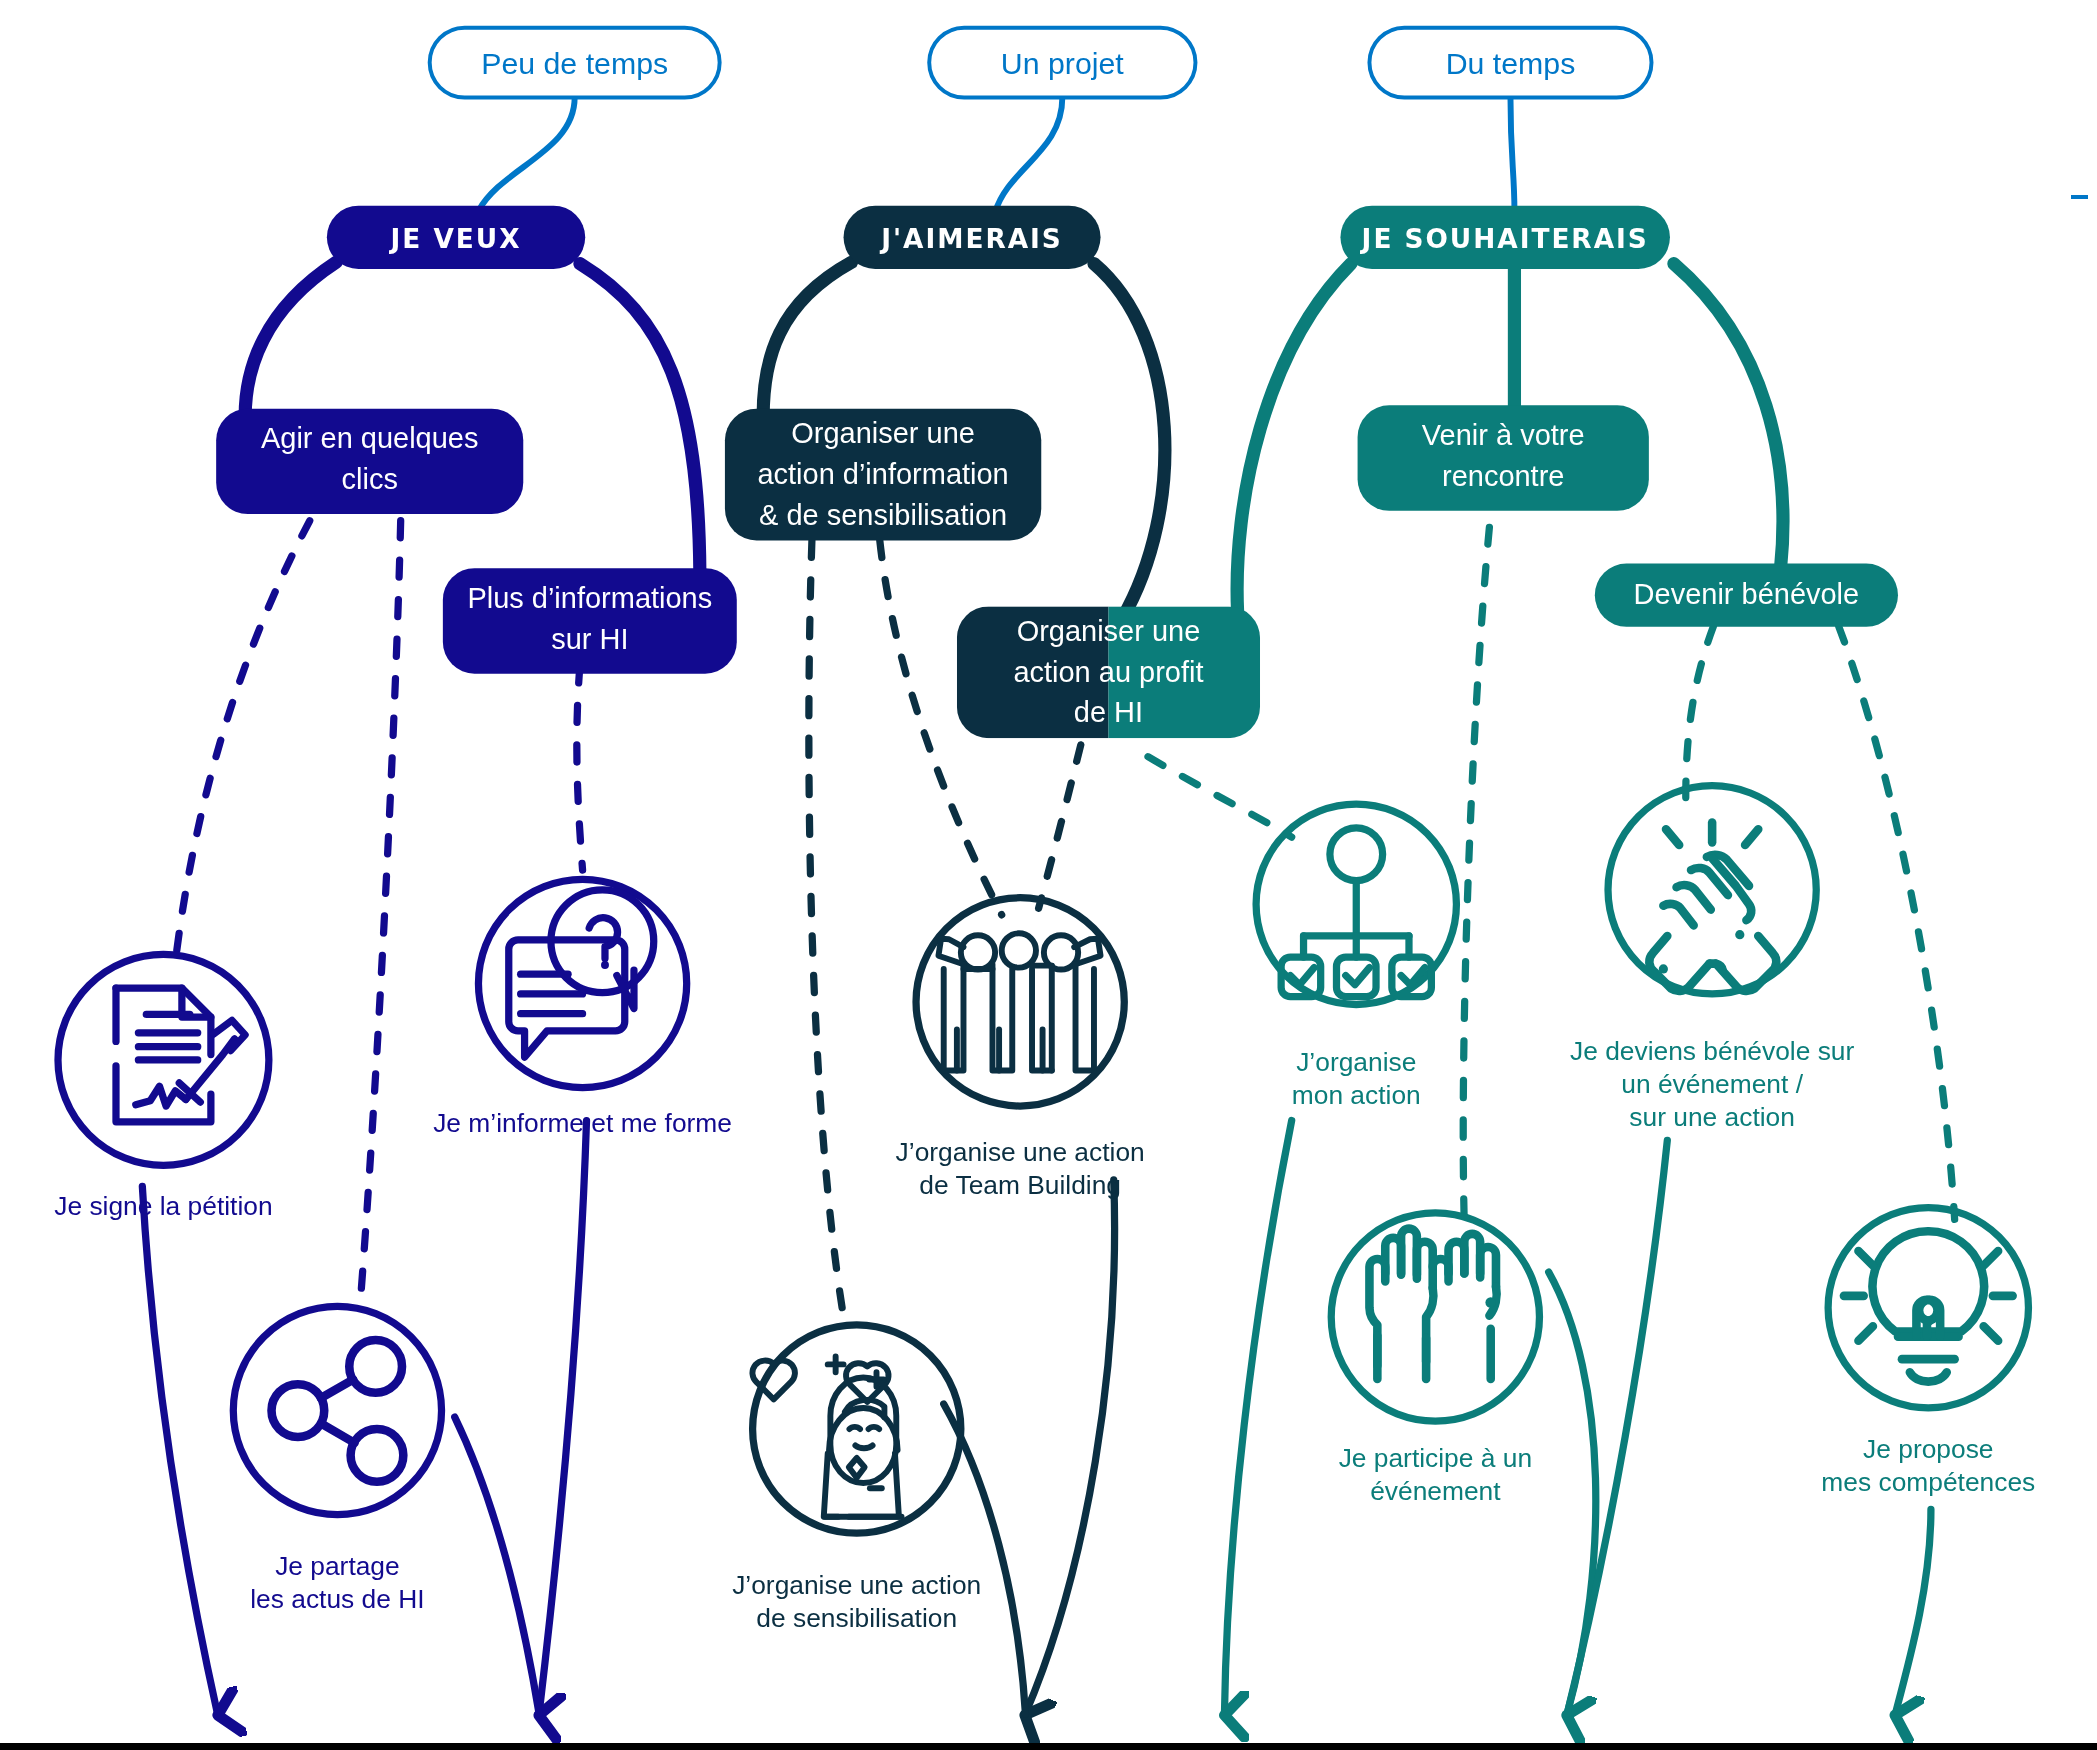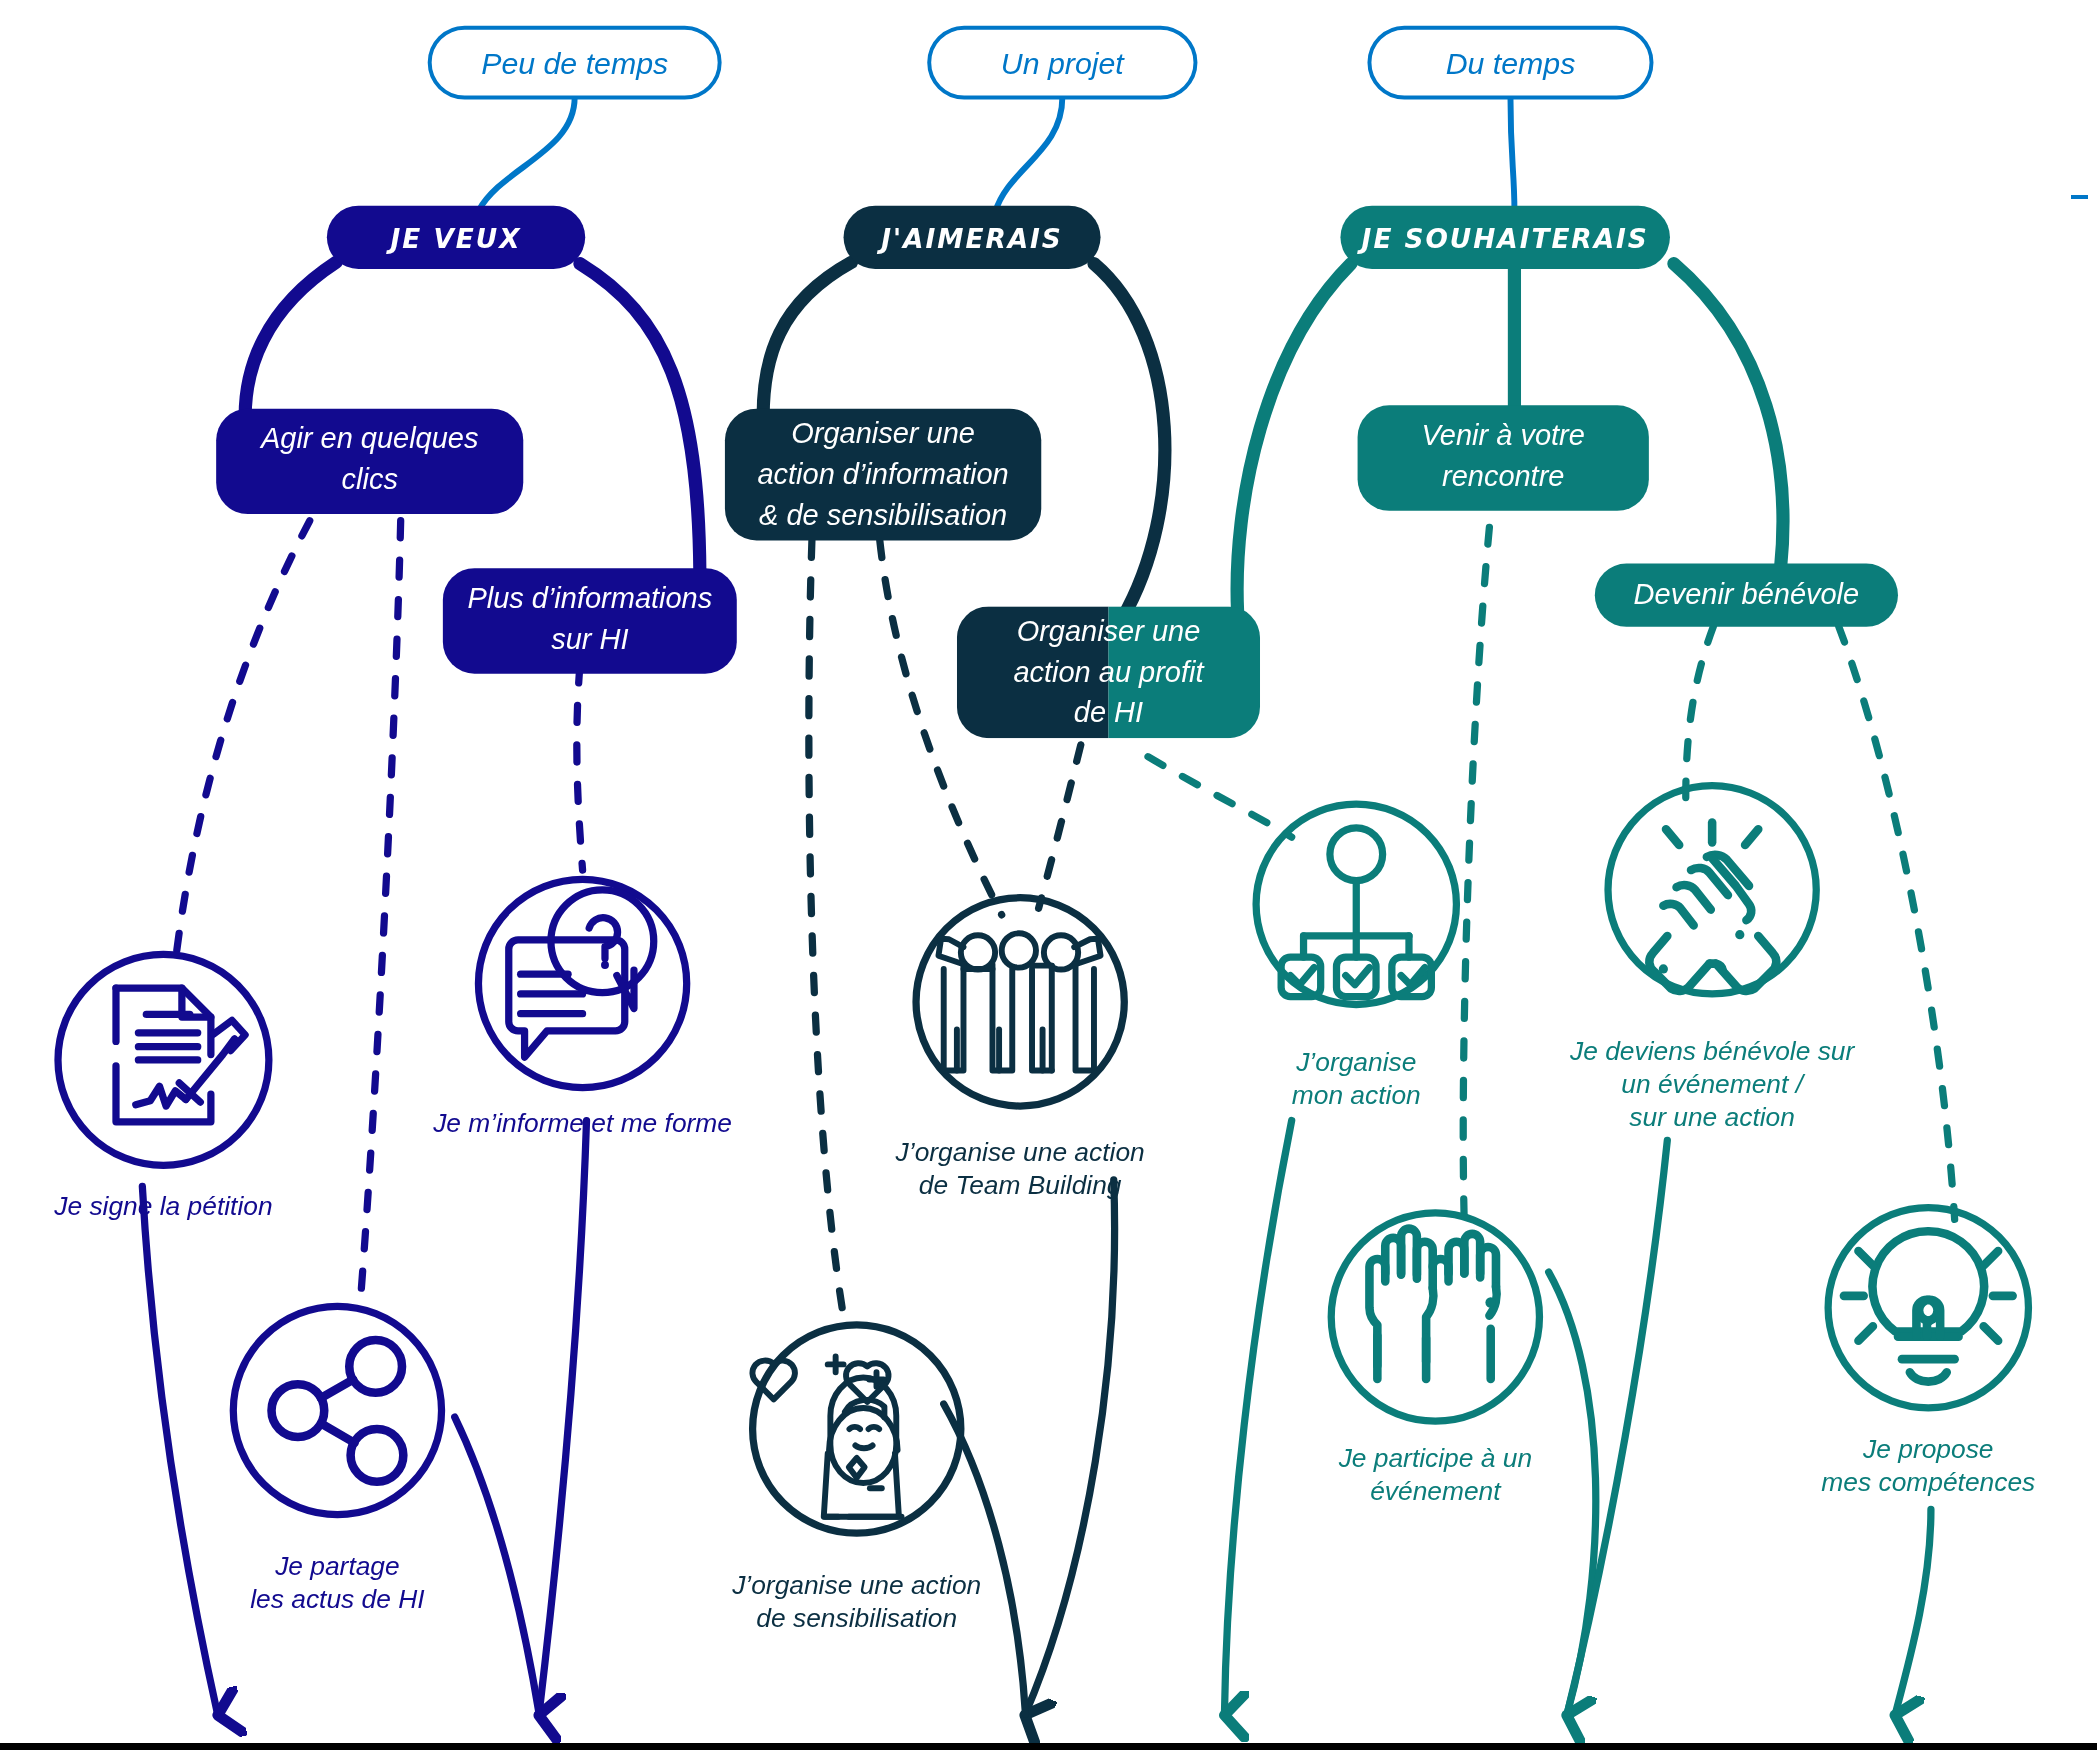--- a/index.html
+++ b/index.html
@@ -1,17 +1,17 @@
 <!DOCTYPE html>
 <html style="font-size:10.5px"><head>
 <meta charset="utf-8">
 <style>
   html,body{margin:0;padding:0;background:#ffffff;}
   body{font-family:"Liberation Sans",sans-serif;}
-  #stage{position:relative;width:2097px;height:1750px;background:#fff;overflow:hidden;font-style:italic;}
+  #stage{position:relative;width:2097px;height:1750px;background:#fff;overflow:hidden;}
   svg.layer{position:absolute;left:0;top:0;width:2097px;height:1750px;}
   .node-text{fill:#ffffff;font-family:"Liberation Sans",sans-serif;font-size:44px;text-anchor:middle;}
   .pill-text{fill:#ffffff;font-family:"DejaVu Sans",sans-serif;font-size:40px;letter-spacing:3px;text-anchor:middle;font-weight:bold;}
   .cat-text{font-family:"Liberation Sans",sans-serif;font-size:46px;text-anchor:middle;fill:#0077c8;}
   .leaf-text{font-family:"Liberation Sans",sans-serif;font-size:40px;text-anchor:middle;}
   .bottombar{position:absolute;left:0;bottom:0;width:2097px;height:6.6px;background:#000;}
   .tick{position:absolute;right:9.2px;top:195px;width:17px;height:4px;background:#0077c8;}
 </style>
 </head>
 <body>

